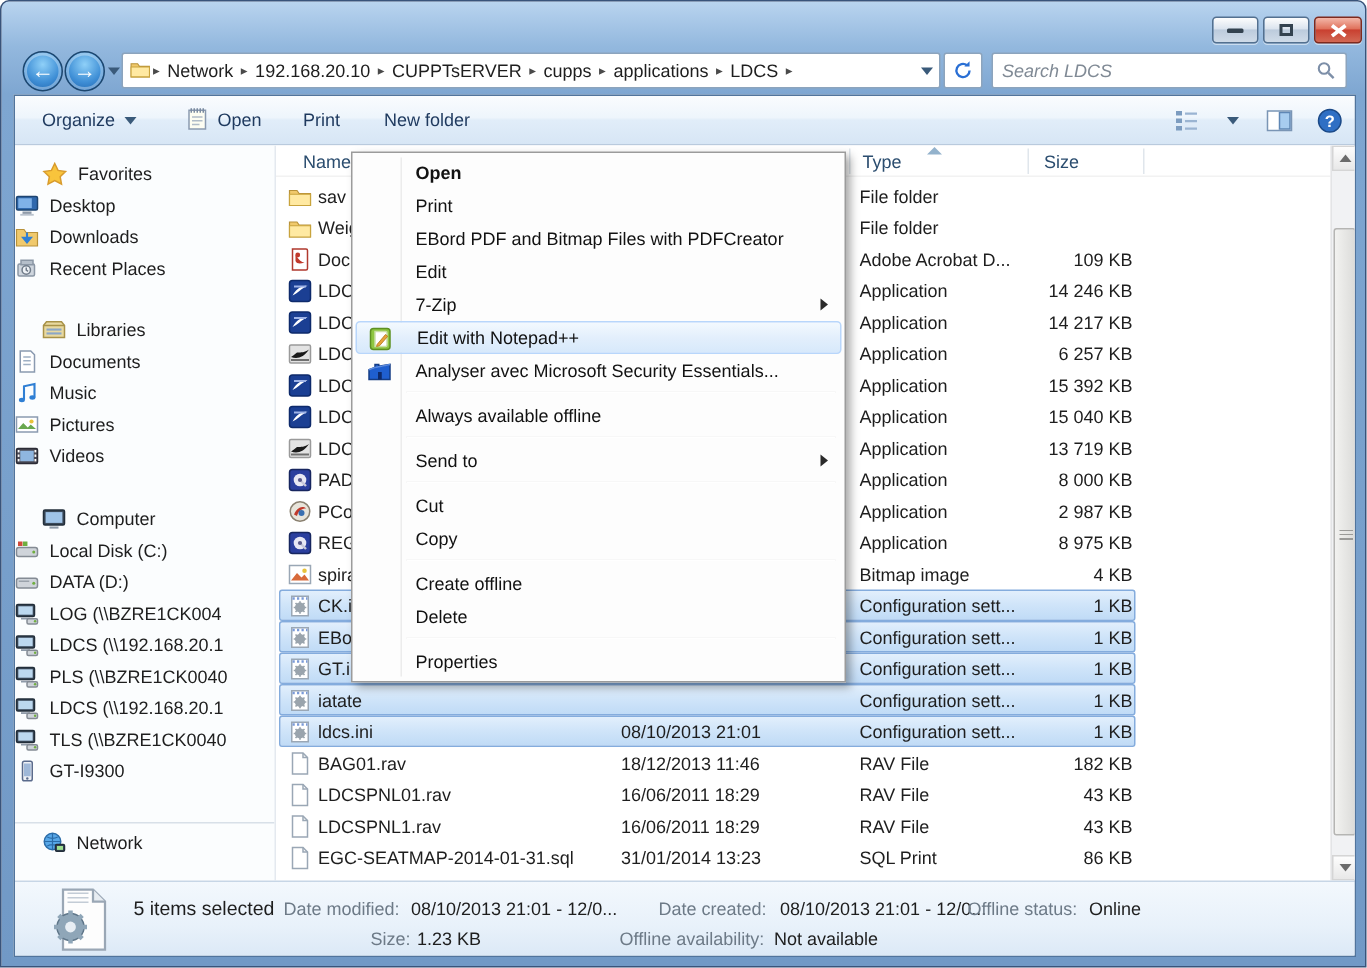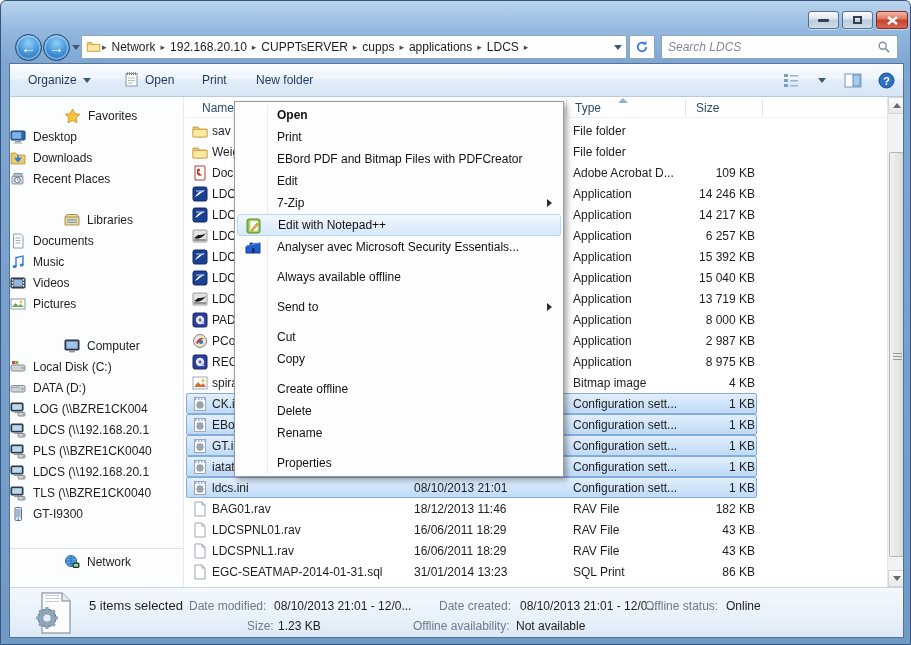--- a/index.html
+++ b/index.html
@@ -55,21 +55,21 @@
   #tb-open { left:108px; }
   #tb-print { left:186px; }
   #tb-newfolder { left:240px; }
   #tb-views { left:766px; } #tb-viewsdrop { left:802px; } #tb-preview { left:828px; } #tb-help { left:862px; }
 
   
   #main { position:absolute; left:0; top:33px; width:893px; height:490px; background:#fff; overflow:hidden; }
 
   #sidebar { position:absolute; left:0; top:0; width:174px; height:490px; background:#fbfdfe; border-right:1px solid #e4e9ef; padding-top:8px; overflow:hidden; }
   .sb-header, .sb-item { height:21px; display:flex; align-items:center; gap:7px; white-space:nowrap; overflow:hidden; }
-  .sb-header { padding-left:18px;margin-left:36px; }
+  .sb-header { padding-left:18px; }
   .sb-item { }
   .sb-gap20 { height:20px; } .sb-gap21 { height:21px; }
   .sb-divider { height:1px; background:#d8e0e8; margin:24px 0 2px 0; }
 
   #filearea { position:absolute; left:174px; top:0; width:703px; height:490px; background:#fff; }
   #colheaders { position:absolute; left:0; top:0; width:703px; height:21px; background:#fff; border-bottom:1px solid #f2f2f2; }
   .colh { position:absolute; top:0; height:21px; display:flex; align-items:center; color:#2b4d6f; padding-left:6px; }
   .colh-div { position:absolute; top:2px; height:17px; width:1px; background:#e0e6ec; }
   #sortarrow { position:absolute; left:434px; top:1px; width:0; height:0;
     border-left:5px solid transparent; border-right:5px solid transparent; border-bottom:5px solid #93b2cc; }
@@ -306,41 +306,41 @@
                 <path d="M6 12.5V3.5l7-1.5v9" fill="none" stroke="#2f7fd4" stroke-width="1.4"></path>
                 <ellipse cx="4.6" cy="12.6" rx="2" ry="1.5" fill="#2f7fd4"></ellipse>
                 <ellipse cx="11.6" cy="11" rx="2" ry="1.5" fill="#2f7fd4"></ellipse>
               </svg>
             </span>
             <span>Music</span>
           </div>
           <div class="sb-item">
             <span style="display: inline-flex; flex: 0 0 auto;">
               <svg width="16" height="16" viewBox="0 0 16 16">
+                <rect x="1" y="3" width="14" height="10" fill="#fff" stroke="#8a9ab0"></rect>
+                <path d="M2 11l3.5-4 3 3 2-2 3.5 3z" fill="#6aa84f"></path>
+                <circle cx="11" cy="6" r="1.4" fill="#e8c23a"></circle>
+              </svg>
+            </span>
+            <span>Pictures</span>
+          </div>
+          <div class="sb-item">
+            <span style="display: inline-flex; flex: 0 0 auto;">
+              <svg width="16" height="16" viewBox="0 0 16 16">
                 <rect x="1" y="3" width="14" height="10" rx="1" fill="#4a4a56" stroke="#2c2c36"></rect>
                 <rect x="3.5" y="4.5" width="9" height="7" fill="#8fb6e0"></rect>
                 <rect x="1.8" y="4" width="1.2" height="1.6" fill="#fff"></rect>
                 <rect x="1.8" y="7" width="1.2" height="1.6" fill="#fff"></rect>
                 <rect x="1.8" y="10" width="1.2" height="1.6" fill="#fff"></rect>
                 <rect x="13" y="4" width="1.2" height="1.6" fill="#fff"></rect>
                 <rect x="13" y="7" width="1.2" height="1.6" fill="#fff"></rect>
                 <rect x="13" y="10" width="1.2" height="1.6" fill="#fff"></rect>
               </svg>
             </span>
             <span>Videos</span>
-          </div>
-          <div class="sb-item">
-            <span style="display: inline-flex; flex: 0 0 auto;">
-              <svg width="16" height="16" viewBox="0 0 16 16">
-                <rect x="1" y="3" width="14" height="10" fill="#fff" stroke="#8a9ab0"></rect>
-                <path d="M2 11l3.5-4 3 3 2-2 3.5 3z" fill="#6aa84f"></path>
-                <circle cx="11" cy="6" r="1.4" fill="#e8c23a"></circle>
-              </svg>
-            </span>
-            <span>Pictures</span>
           </div>
           <div class="sb-gap21"></div>
           <div class="sb-header">
             <span style="display: inline-flex; flex: 0 0 auto;">
               <svg width="16" height="16" viewBox="0 0 16 16">
                 <rect x="1" y="2" width="14" height="10" rx="1" fill="#3b4a5a" stroke="#222e3a"></rect>
                 <rect x="2.4" y="3.4" width="11.2" height="7.2" fill="#9fc4e8"></rect>
                 <rect x="5" y="13" width="6" height="1.4" fill="#8e9aa8"></rect>
               </svg>
             </span>
@@ -918,23 +918,20 @@
       </div>
       <div class="msep">
         <div></div>
       </div>
       <div class="mitem">
         <span>Create offline</span>
       </div>
       <div class="mitem">
         <span>Delete</span>
       </div>
-      <div class="mitem">
-        <span>Rename</span>
-      </div>
       <div class="msep">
         <div></div>
       </div>
       <div class="mitem">
         <span>Properties</span>
       </div>
     </div>
 
 </div>
 

